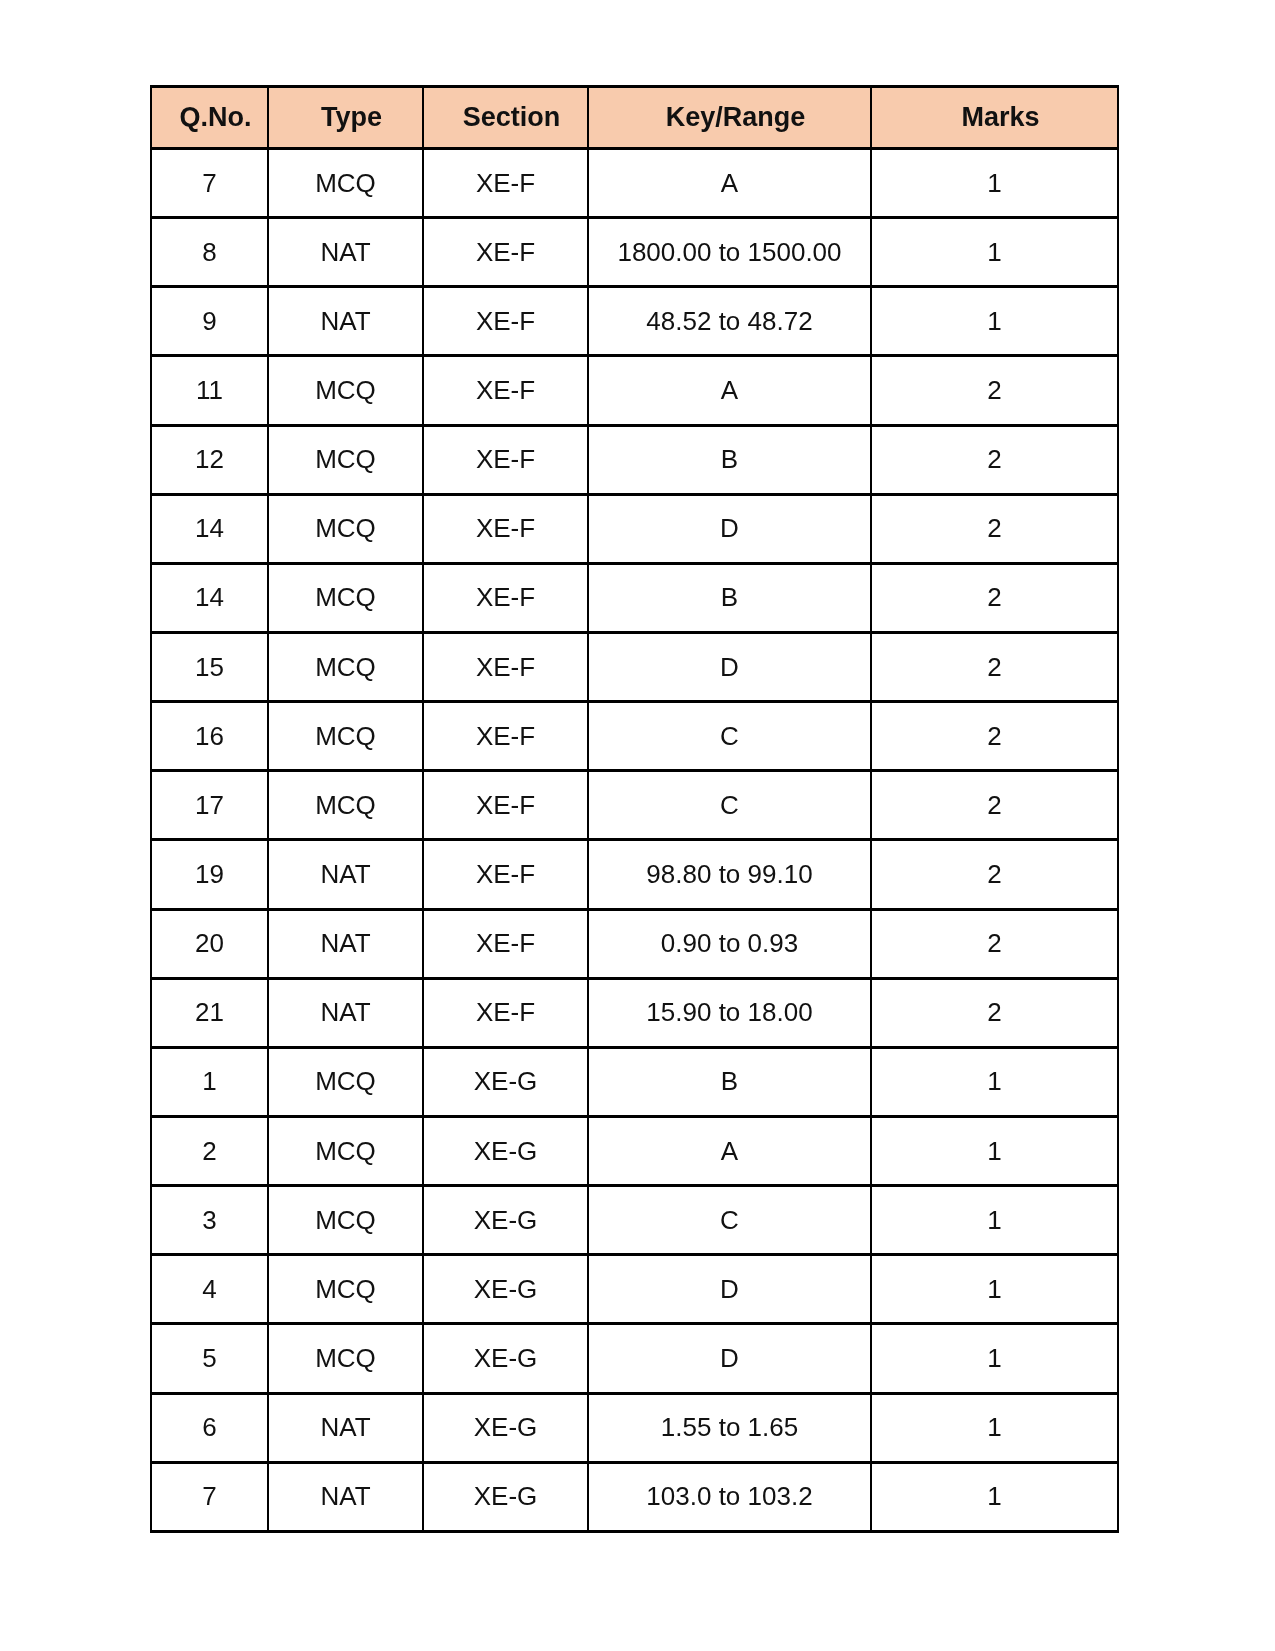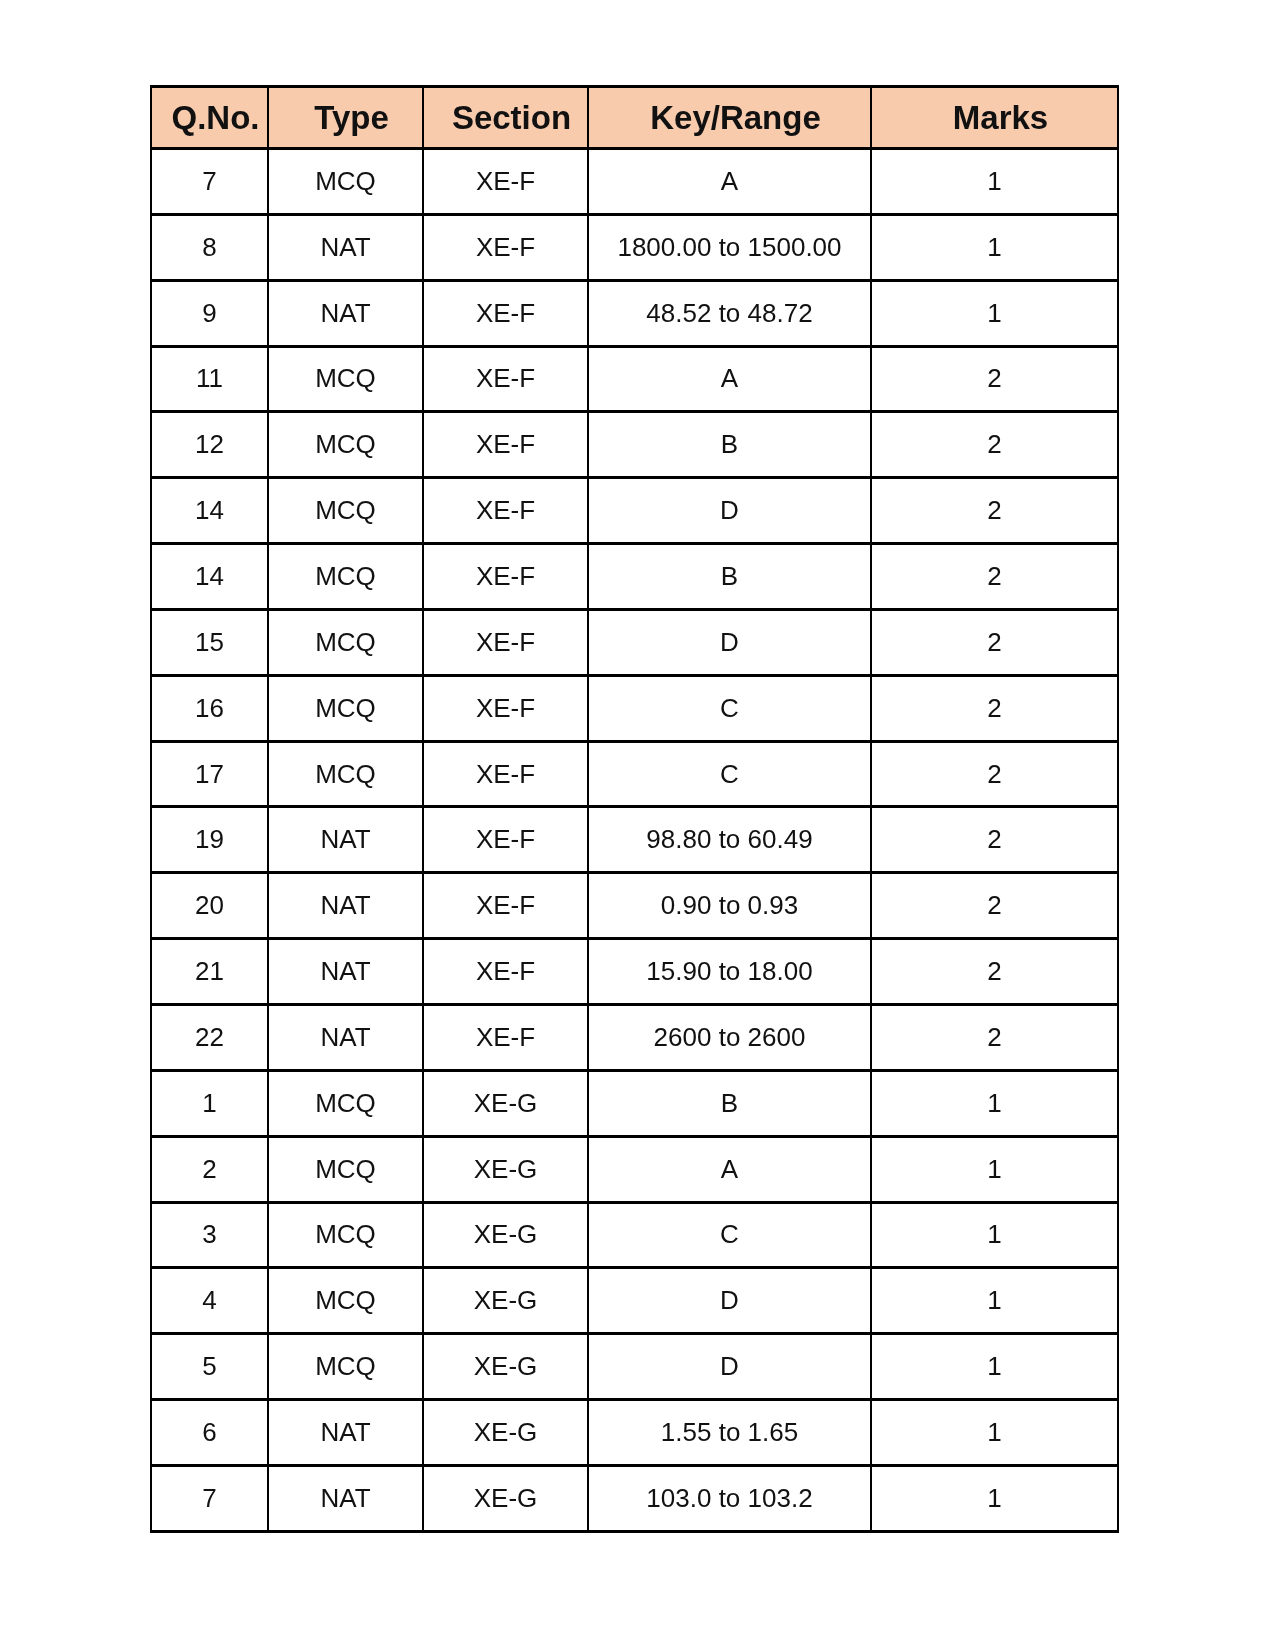--- a/index.html
+++ b/index.html
@@ -45,21 +45,21 @@
     text-align: center;
     vertical-align: middle;
     overflow: hidden;
     white-space: nowrap;
   }
   table.answer-key-table thead tr {
     height: 62px;
   }
   table.answer-key-table th {
     background: var(--header-bg);
-    font-size: 33px;
+    font-size: 27px;
     font-weight: bold;
     padding-left: 12px;
   }
   table.answer-key-table td {
     background: #ffffff;
     font-size: 26px;
     font-weight: normal;
   }
 </style>
 </head>
@@ -151,42 +151,35 @@
           <td>17</td>
           <td>MCQ</td>
           <td>XE-F</td>
           <td>C</td>
           <td>2</td>
         </tr>
         <tr>
           <td>19</td>
           <td>NAT</td>
           <td>XE-F</td>
-          <td>98.80 to 60.49</td>
+          <td>98.80 to 99.10</td>
           <td>2</td>
         </tr>
         <tr>
           <td>20</td>
           <td>NAT</td>
           <td>XE-F</td>
           <td>0.90 to 0.93</td>
           <td>2</td>
         </tr>
         <tr>
           <td>21</td>
           <td>NAT</td>
           <td>XE-F</td>
           <td>15.90 to 18.00</td>
-          <td>2</td>
-        </tr>
-        <tr>
-          <td>22</td>
-          <td>NAT</td>
-          <td>XE-F</td>
-          <td>2600 to 2600</td>
           <td>2</td>
         </tr>
         <tr>
           <td>1</td>
           <td>MCQ</td>
           <td>XE-G</td>
           <td>B</td>
           <td>1</td>
         </tr>
         <tr>

